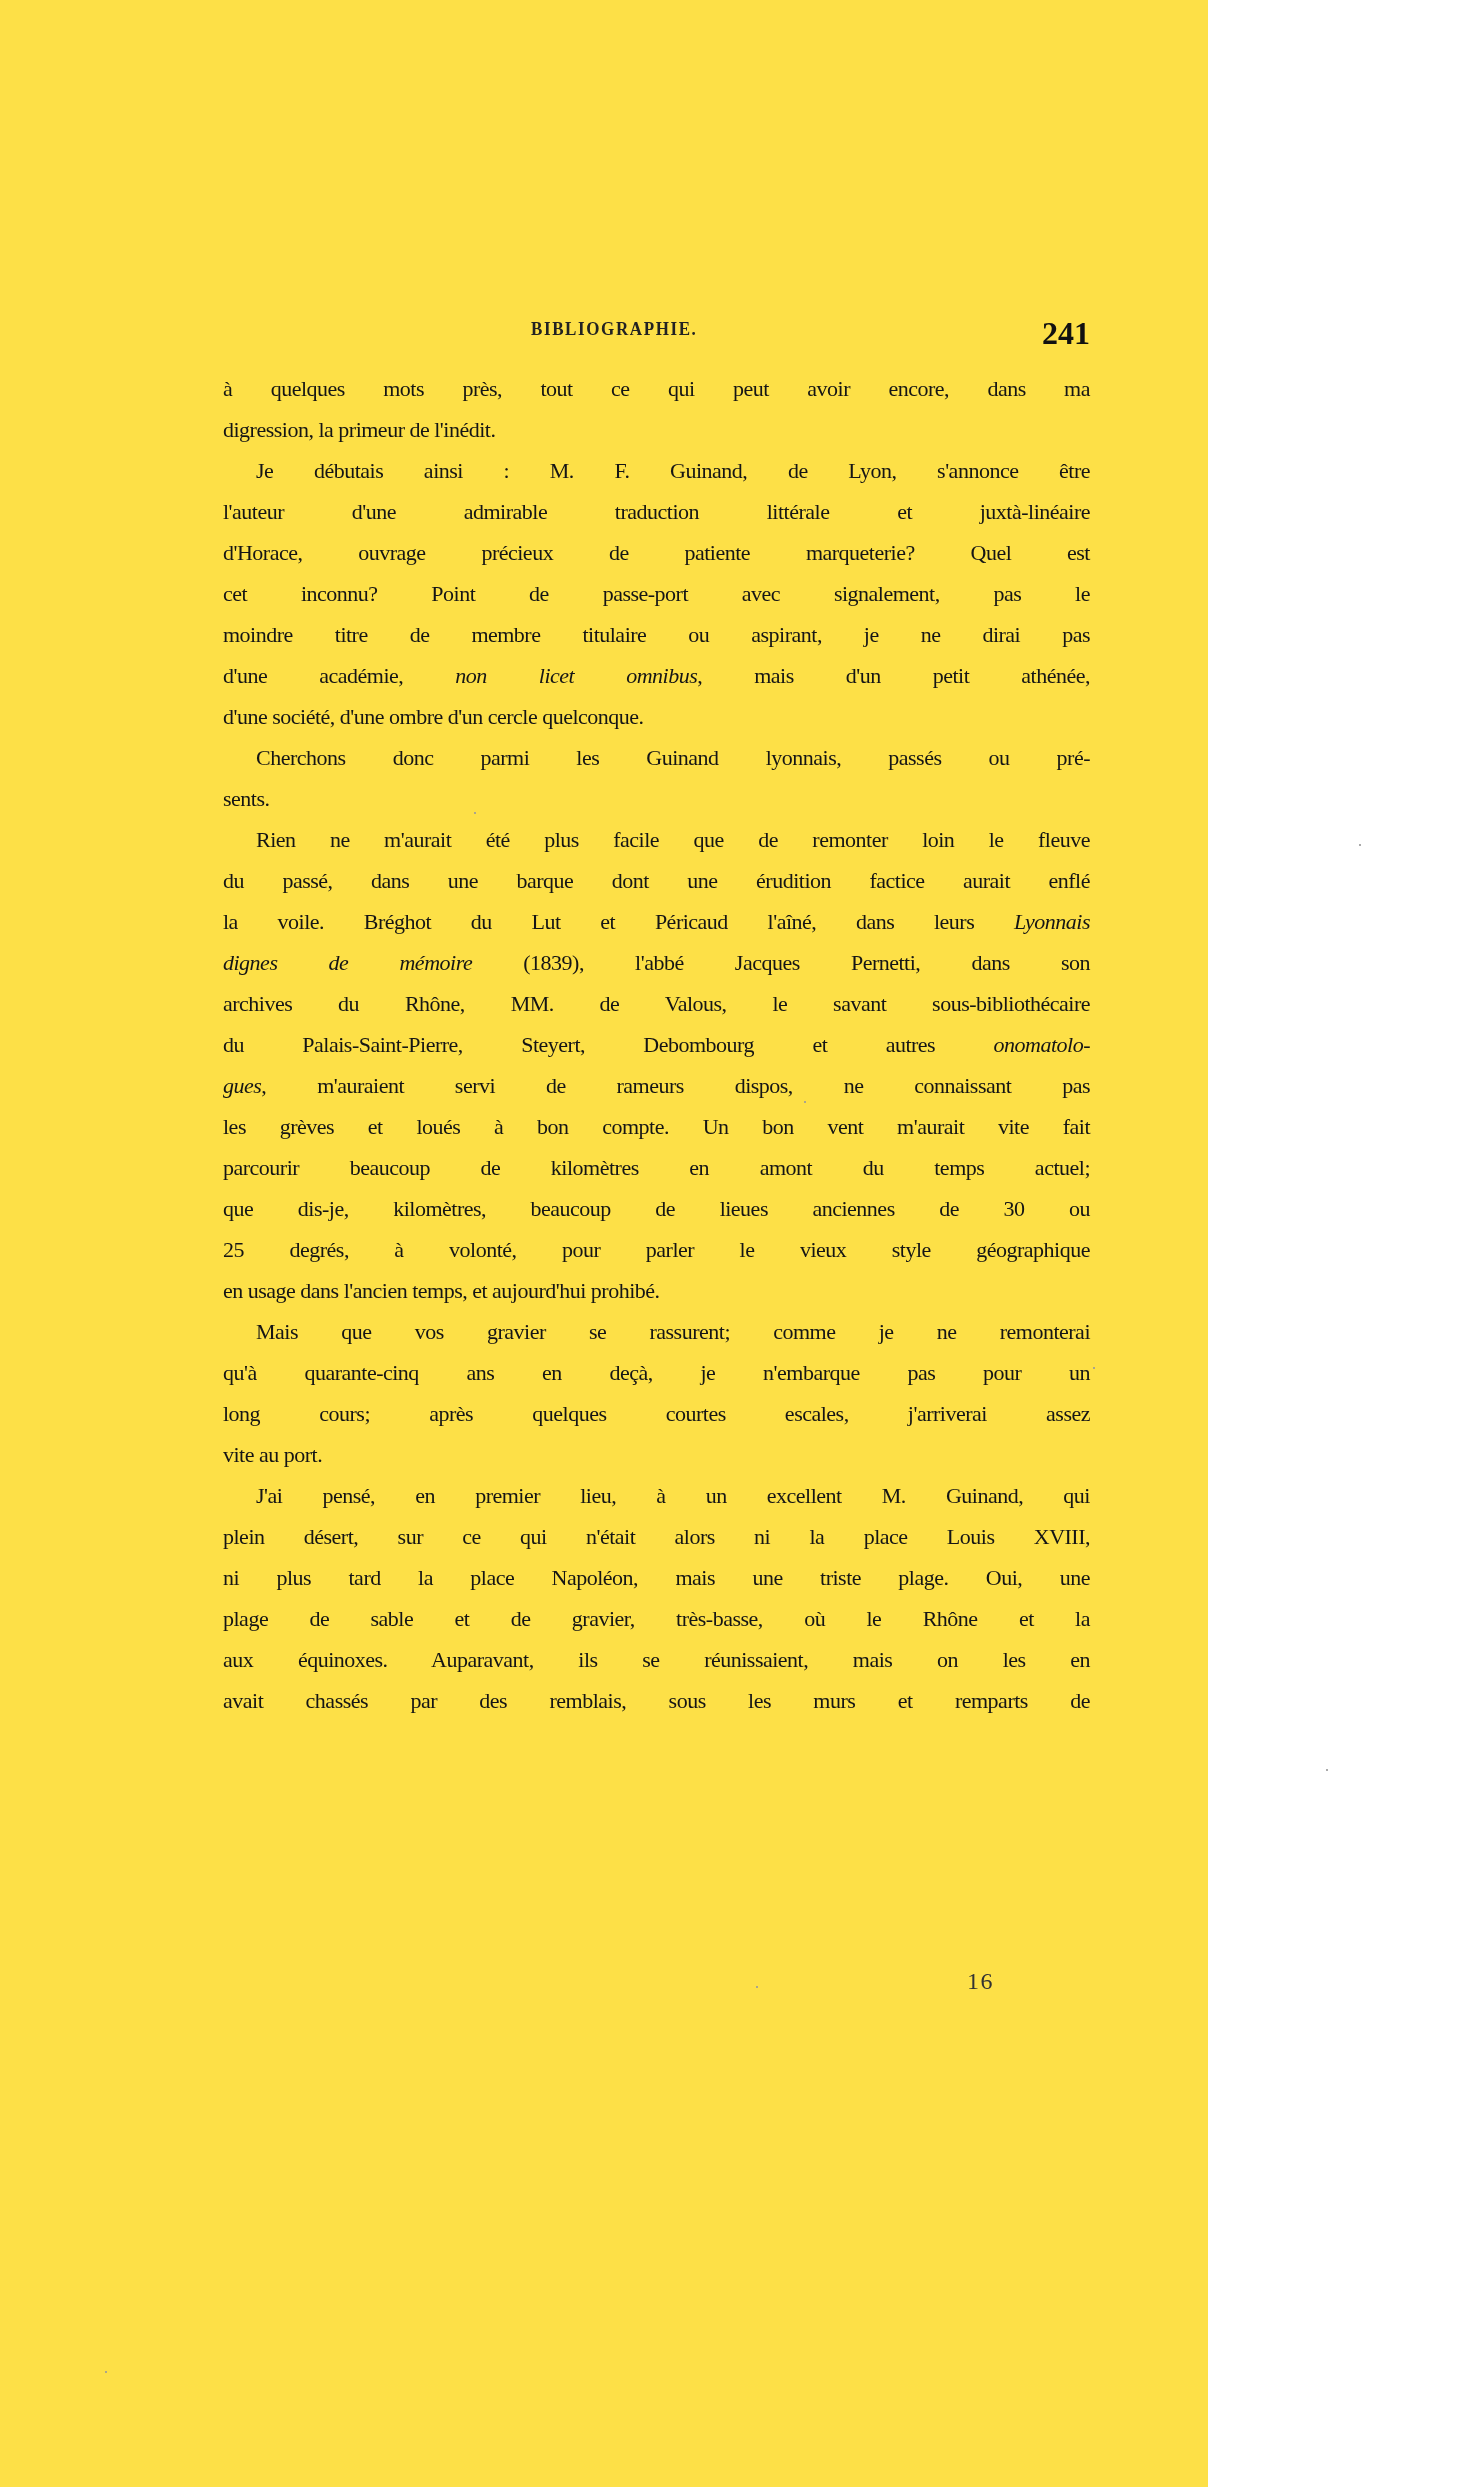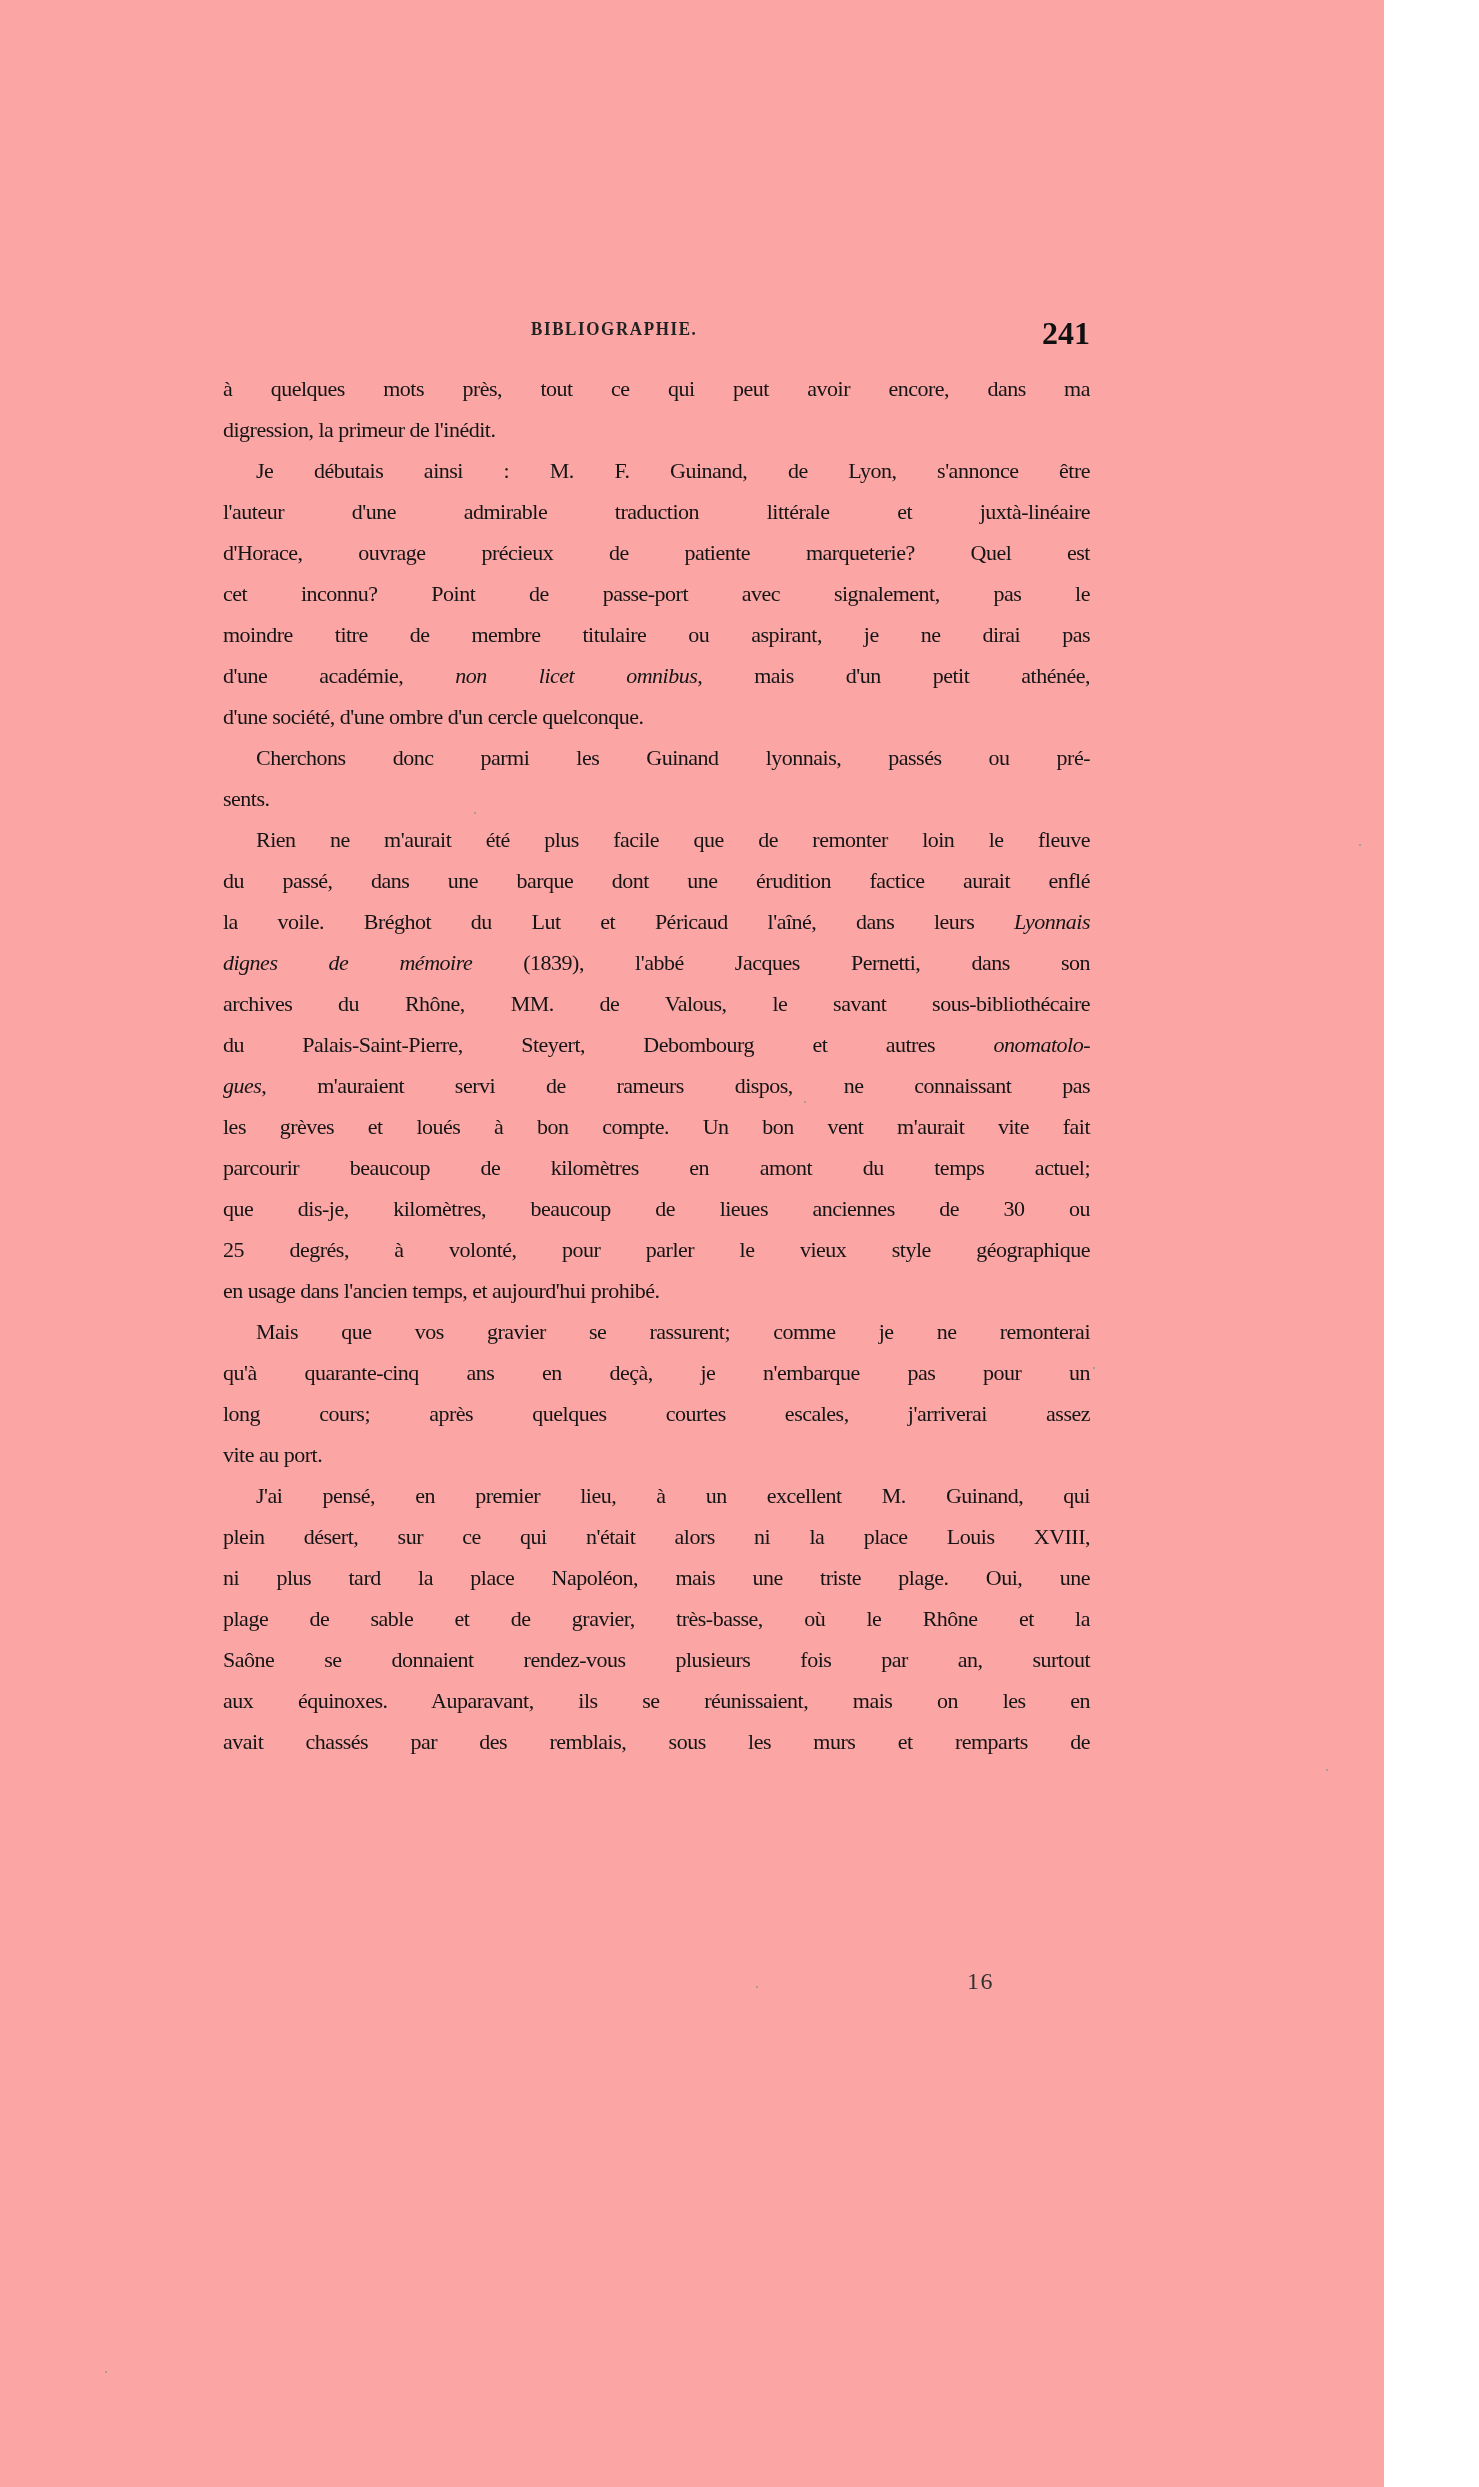--- a/index.html
+++ b/index.html
@@ -11,23 +11,23 @@
     width: 1480px;
     height: 2487px;
     position: relative;
     overflow: hidden;
     font-family: "Liberation Serif", "DejaVu Serif", serif;
     color: #1a1a1a;
   }
   .page {
     position: absolute;
     left: 0; top: 0;
-    width: 1384px;
+    width: 1208px;
     height: 2487px;
-    background: #fca5a5;
+    background: #fde047;
   }
   .running-head {
     position: absolute;
     left: 223px;
     top: 315px;
     width: 867px;
     height: 29px;
   }
   .running-title {
     position: absolute;
@@ -120,21 +120,20 @@
       <span class="line"><span>25 degrés, à volonté, pour parler le vieux style géographique</span></span>
       <span class="line last"><span>en usage dans l'ancien temps, et aujourd'hui prohibé.</span></span>
       <span class="line indent"><span>Mais que vos gravier se rassurent; comme je ne remonterai</span></span>
       <span class="line"><span>qu'à quarante-cinq ans en deçà, je n'embarque pas pour un</span></span>
       <span class="line"><span>long cours; après quelques courtes escales, j'arriverai assez</span></span>
       <span class="line last"><span>vite au port.</span></span>
       <span class="line indent"><span>J'ai pensé, en premier lieu, à un excellent M. Guinand, qui</span></span>
       <span class="line"><span>plein désert, sur ce qui n'était alors ni la place Louis XVIII,</span></span>
       <span class="line"><span>ni plus tard la place Napoléon, mais une triste plage. Oui, une</span></span>
       <span class="line"><span>plage de sable et de gravier, très-basse, où le Rhône et la</span></span>
-      <span class="line"><span>Saône se donnaient rendez-vous plusieurs fois par an, surtout</span></span>
       <span class="line"><span>aux équinoxes. Auparavant, ils se réunissaient, mais on les en</span></span>
       <span class="line"><span>avait chassés par des remblais, sous les murs et remparts de</span></span>
     </div>
 
   <div class="signature">16</div>
 
   <span class="speck" style="left:804px;top:1101px;"></span>
   <span class="speck" style="left:1359px;top:844px;"></span>
   <span class="speck" style="left:474px;top:812px;"></span>
   <span class="speck" style="left:756px;top:1986px;"></span>

